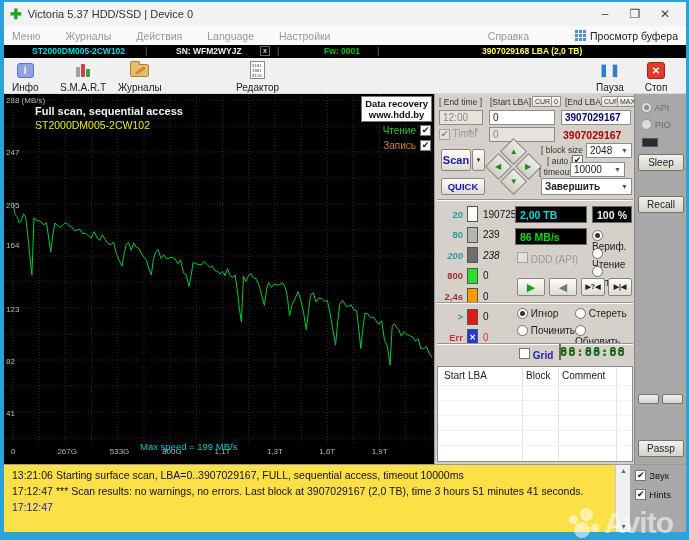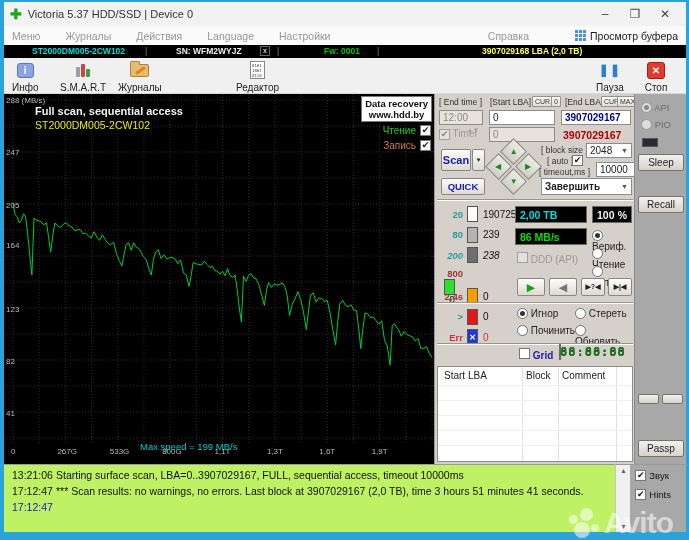--- a/index.html
+++ b/index.html
@@ -104,21 +104,21 @@
 
   
   .strip { position:relative; width:52px; height:370px; background:#a8a8a8; border-left:1px solid #8a8a8a; }
   .strip > * { position:absolute; }
   .strip .lab { font-size:9.5px; color:#6e6e6e; }
   .indicator { width:16px; height:9px; background:#2a2a33; border:1px solid #555; }
   .sbtn { background:linear-gradient(#f2f1ee,#d6d2cb); border:1px solid #77736b; border-radius:2px; font-size:10px; color:#222; text-align:center; line-height:15px; }
 
   
   .log-row { display:flex; height:68px; }
-  .log-main { position:relative; width:615px; background:#bef264; border-top:1px solid #9a9a9a; overflow:hidden; }
+  .log-main { position:relative; width:615px; background:#fde047; border-top:1px solid #9a9a9a; overflow:hidden; }
   .log-line { position:absolute; left:0; right:0; display:flex; font-size:10.5px; line-height:15px; }
   .log-time { width:52px; padding-left:8px; flex:none; }
   .log-sb { width:15px; background:#f0f0f0; border-left:1px solid #c8c8c8; border-top:1px solid #9a9a9a; position:relative; }
   .log-sb .up, .log-sb .dn { position:absolute; left:0; right:0; text-align:center; font-size:7px; color:#666; }
   .log-sb .up { top:2px; } .log-sb .dn { bottom:2px; }
   .log-strip { position:relative; width:56px; background:#a8a8a8; border-top:1px solid #9a9a9a; }
   .log-strip .opt { position:absolute; left:5px; display:flex; align-items:center; gap:3px; font-size:9.5px; color:#111; }
 
   
   .watermark { position:absolute; right:16px; bottom:0px; display:flex; align-items:center; gap:5px; opacity:0.55; color:#fff; pointer-events:none; }
@@ -332,21 +332,21 @@
         </div>
 
         <span class="slbl" style="left:106px;top:51px">[ block size ]</span>
         <span class="slbl" style="left:112px;top:62px">[ auto ]</span>
         <span class="cb checked" style="left:137px;top:61px"></span>
         <span class="dd" style="left:151px;top:49px;width:46px;height:15px">
             <span>2048</span>
             <span class="arr">▼</span>
           </span>
         <span class="slbl" style="left:104px;top:73px">[ timeout,ms ]</span>
-        <span class="dd" style="left:161px;top:68px;width:55px;height:15px">
+        <span class="dd" style="left:135px;top:68px;width:55px;height:15px">
             <span>10000</span>
             <span class="arr">▼</span>
           </span>
 
         <button class="btn blue-text" style="left:6px;top:84px;width:44px;height:17px;font-size:9.5px">QUICK</button>
         <span class="dd" style="left:106px;top:84px;width:91px;height:17px;font-weight:bold">
             <span>Завершить</span>
             <span class="arr">▼</span>
           </span>
 
@@ -361,21 +361,21 @@
             <div class="ctr-row" style="left: 2px; top: 132.5px;">
               <span class="ctr-label" style="color:#2a9a9a">80</span>
               <span class="ctr-block" style="background:#b4b4b4"></span>
               <span class="ctr-count" style="color:#111111">239</span>
             </div>
             <div class="ctr-row" style="left: 2px; top: 153px; font-style: italic;">
               <span class="ctr-label" style="color:#2a9a9a">200</span>
               <span class="ctr-block" style="background:#6e6e6e"></span>
               <span class="ctr-count" style="color:#111111">238</span>
             </div>
-            <div class="ctr-row" style="left: 2px; top: 173.5px; flex-direction: column;">
+            <div class="ctr-row" style="left: 2px; top: 173.5px;">
               <span class="ctr-label" style="color:#993333">800</span>
               <span class="ctr-block" style="background:#2ce02c"></span>
               <span class="ctr-count" style="color:#111111">0</span>
             </div>
             <div class="ctr-row" style="left: 2px; top: 194px;">
               <span class="ctr-label" style="color:#993333">2,4s</span>
               <span class="ctr-block" style="background:#ff9a00"></span>
               <span class="ctr-count" style="color:#111111">0</span>
             </div>
             <div class="ctr-row" style="left: 2px; top: 214.5px;">

